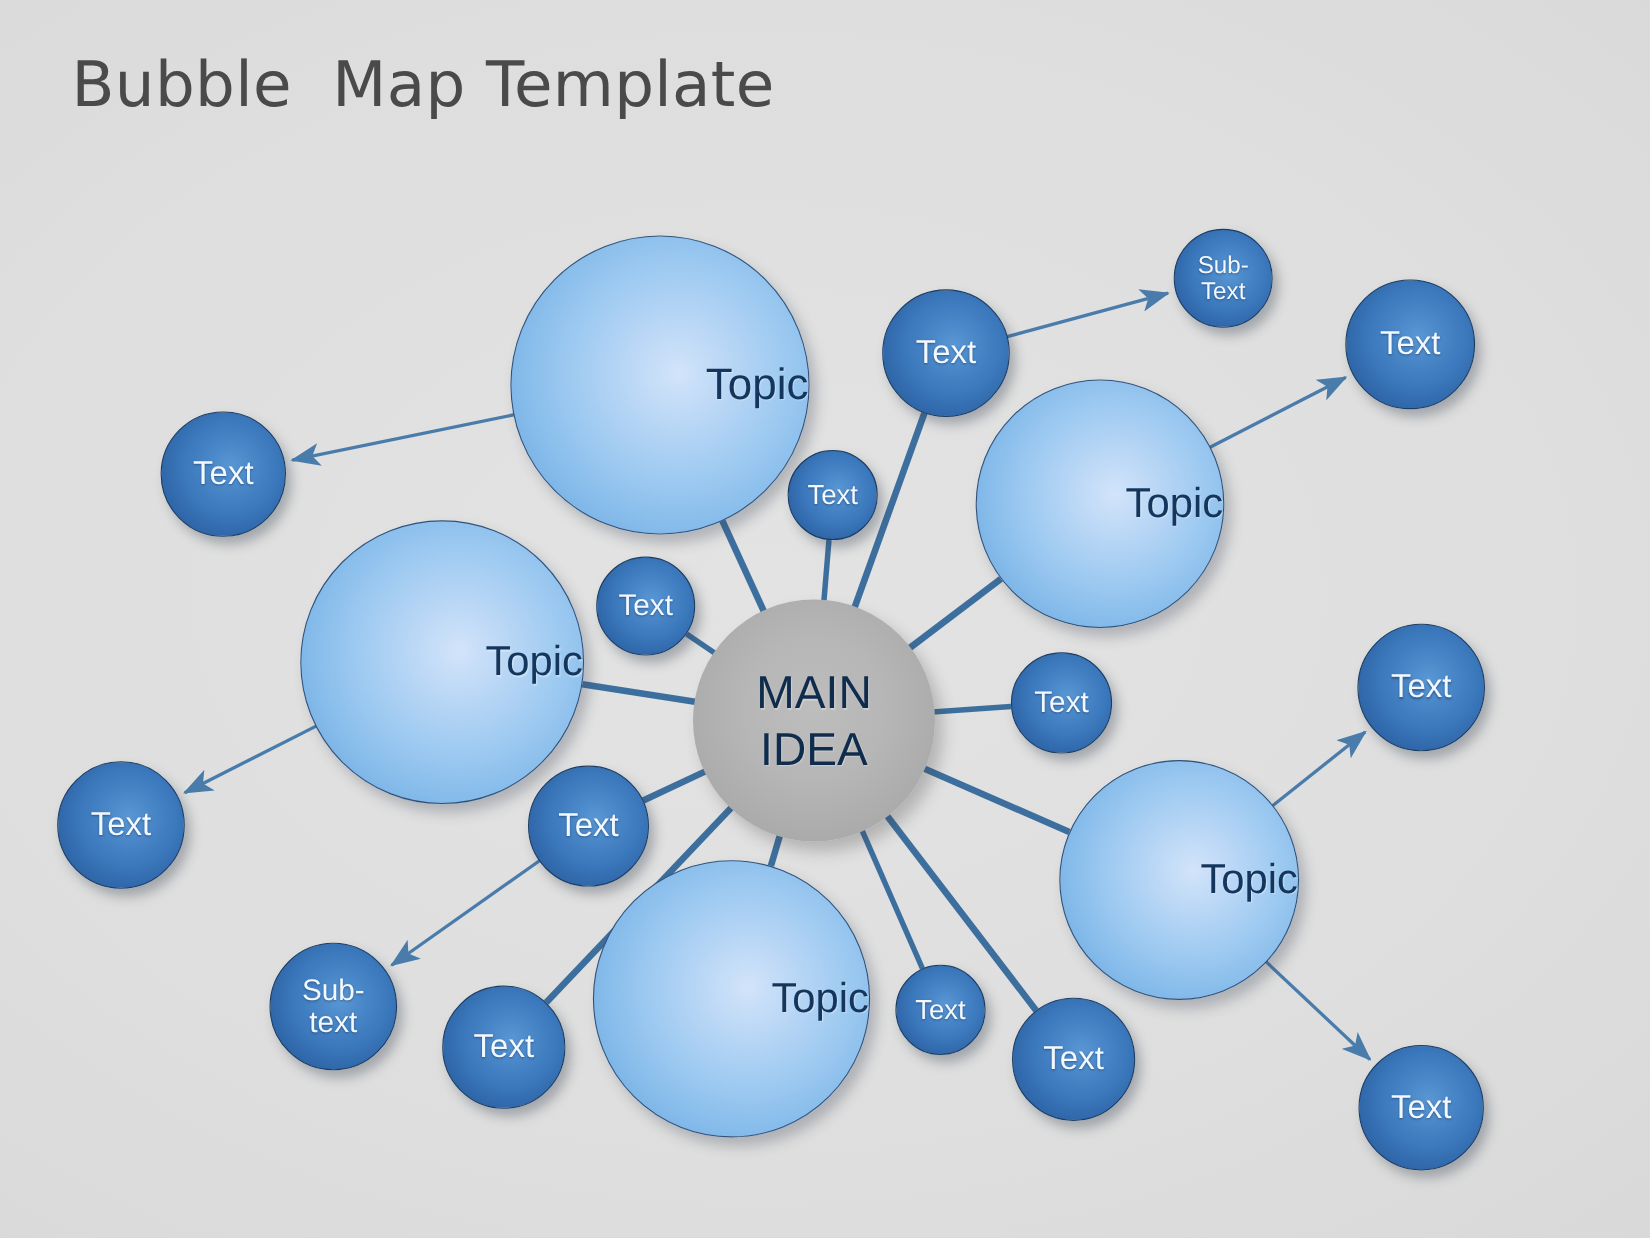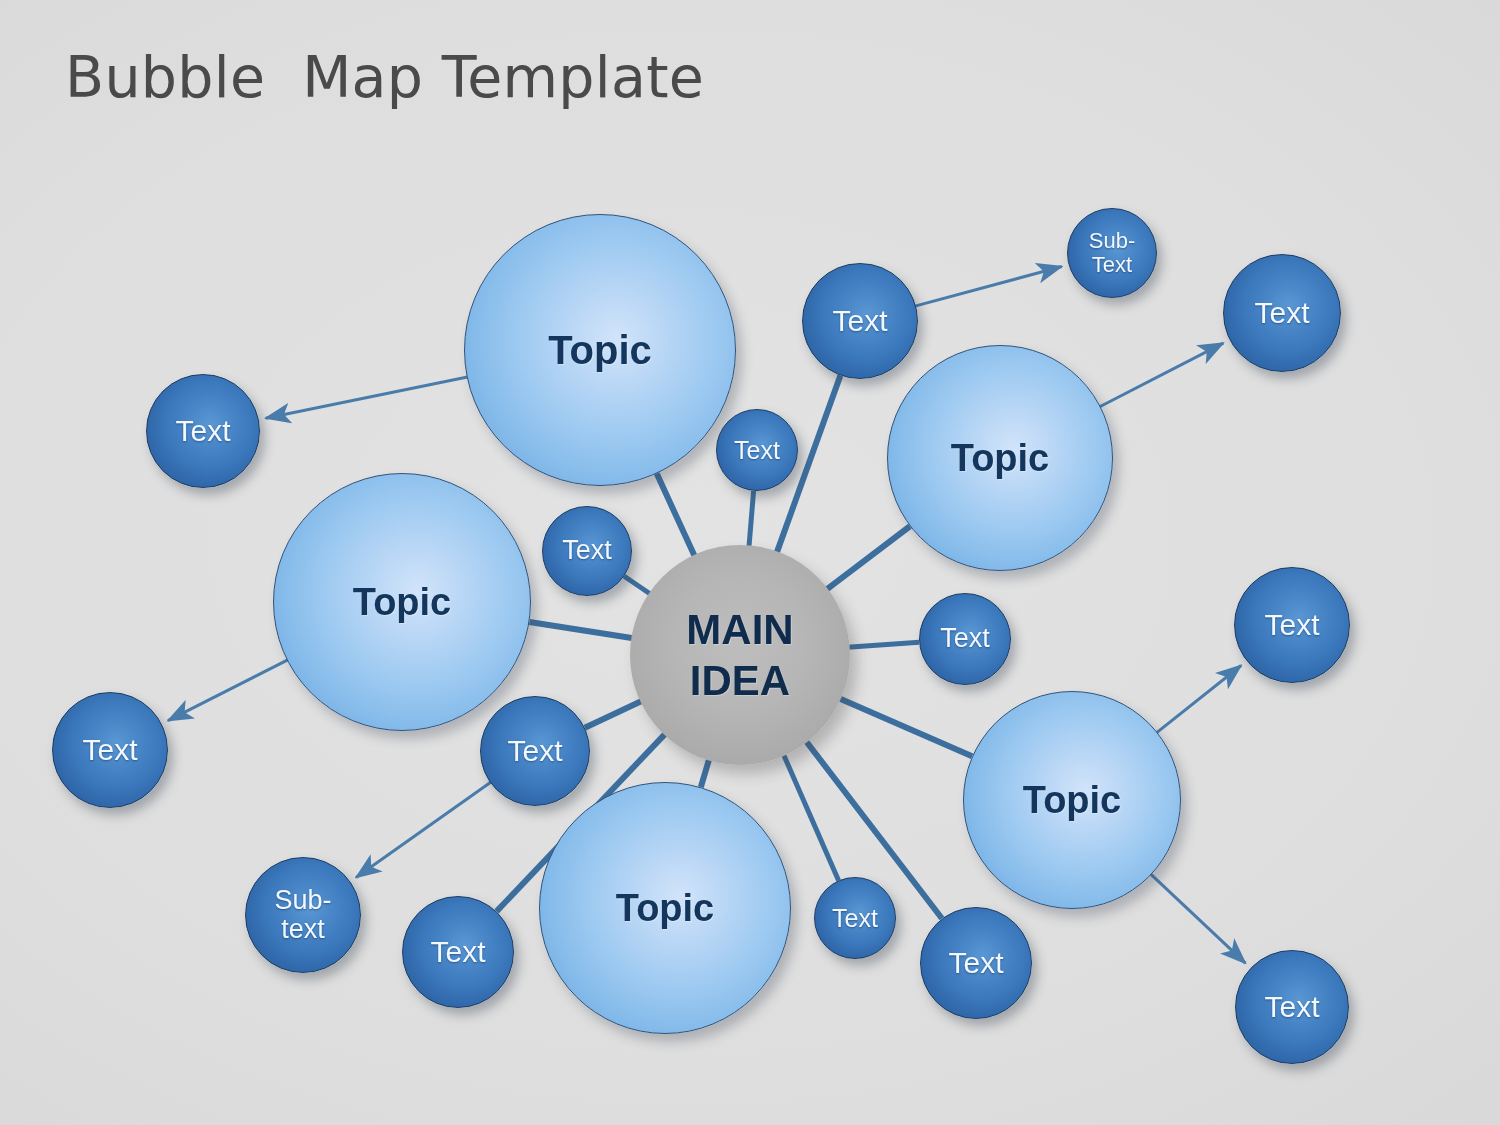--- a/index.html
+++ b/index.html
@@ -62,23 +62,24 @@
   
   .bubble.topic {
     background: radial-gradient(circle at 56% 46%,
                 #d2e4fa 0%, #bcd8f6 20%, #9ecaf1 46%,
                 #85bbea 68%, #6ca9e0 86%, #5f9fd8 100%);
     border: 1.6px solid #2f527c;
     box-shadow: 6px 8px 12px rgba(60,70,85,0.30);
   }
   .bubble.topic .label {
     color: #14365c;
-    font-weight: bold;
+    font-weight: normal;
     font-size: 40px;
     text-shadow: 1px 1px 1px rgba(255,255,255,0.35);
+    text-align: right;
   }
 
   
   .bubble.text {
     background: radial-gradient(circle at 56% 44%,
                 #5a97d4 0%, #4a88c9 22%, #3b78bc 48%,
                 #2f67a9 72%, #254f86 90%, #1d3f6c 100%);
     border: 1.4px solid #1b3c63;
     box-shadow: 5px 7px 11px rgba(50,60,75,0.35);
   }
@@ -92,21 +93,21 @@
 
   
   .bubble.hub {
     background: radial-gradient(circle at 50% 45%,
                 #bdbdbd 0%, #b6b6b6 40%, #ababab 72%, #a2a2a2 100%);
     border: none;
     box-shadow: 7px 9px 14px rgba(60,60,60,0.28);
   }
   .bubble.hub .label {
     color: #102c4d;
-    font-weight: bold;
+    font-weight: normal;
     font-size: 42px;
     line-height: 1.22;
     text-shadow: 1px 1px 1px rgba(255,255,255,0.30);
   }
 </style>
 </head>
 <body>
 
 <div id="stage">
 

